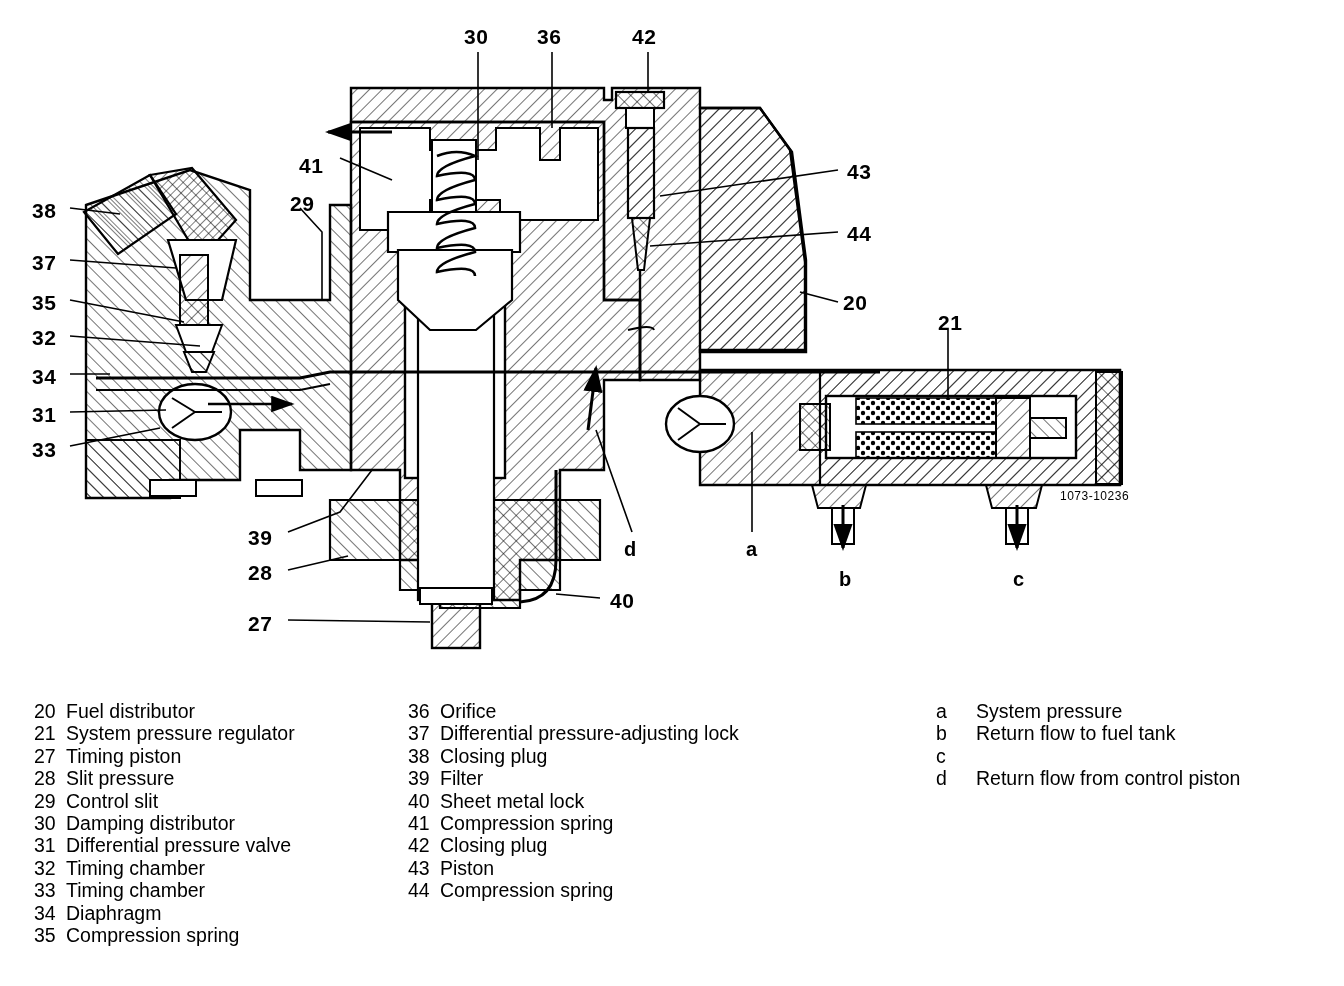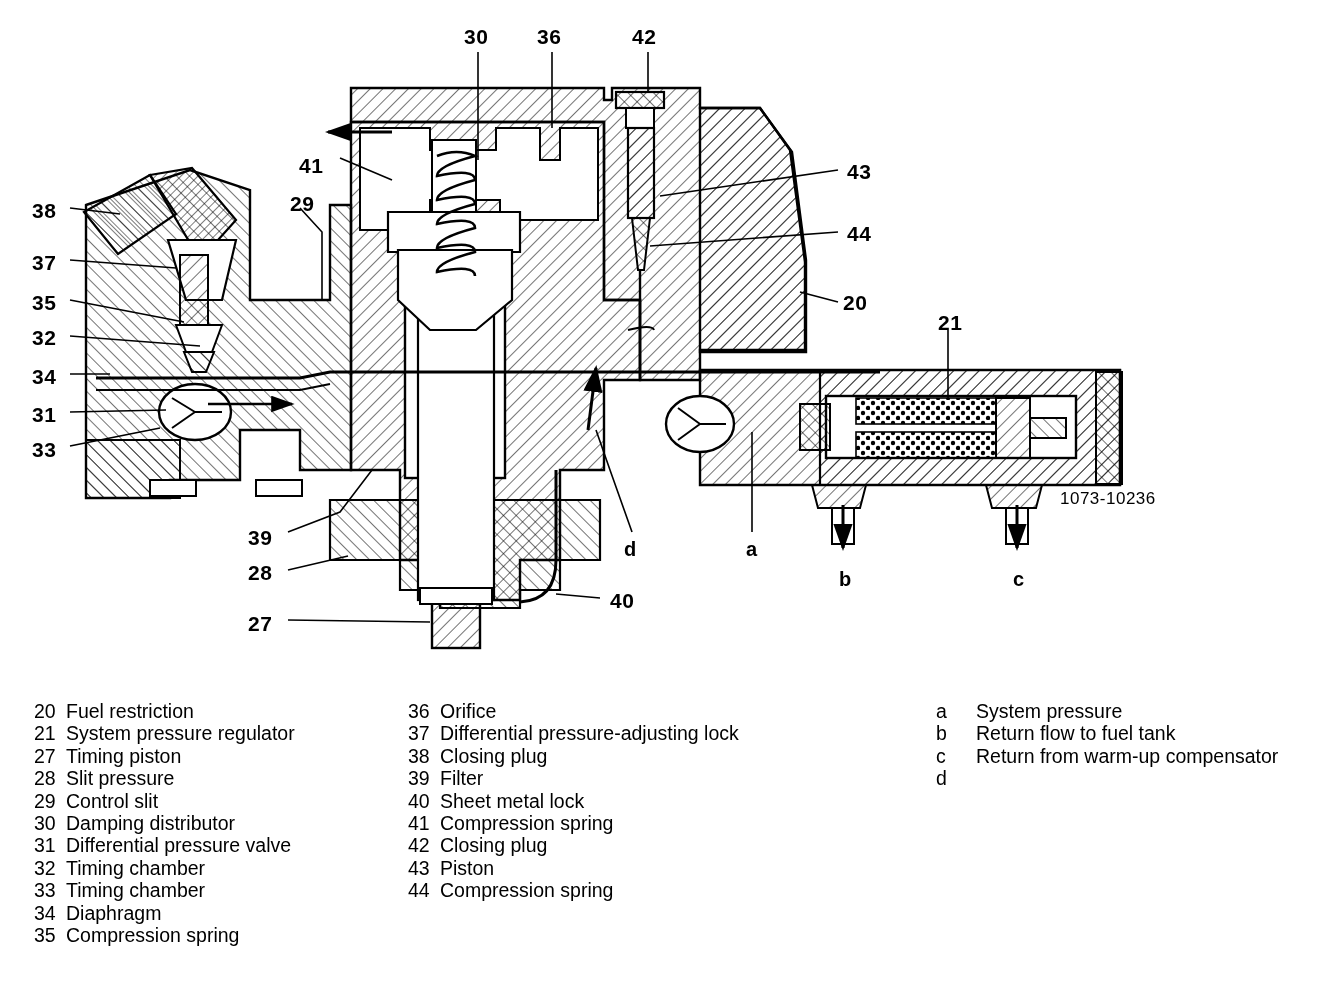--- a/index.html
+++ b/index.html
@@ -66,21 +66,21 @@
   }
   .legend-col.c3 .legend-key {
     min-width: 34px;
   }
   .legend-label {
     display: inline-block;
   }
   .fig-id {
     position: absolute;
     font-family: "Liberation Sans", sans-serif;
-    font-size: 17px;
+    font-size: 12px;
     letter-spacing: 0.5px;
     color: #000;
   }
 </style>
 </head>
 <body>
 
 <div id="figure">
   <svg width="1344" height="700" viewBox="0 0 1344 700">
     <defs>
@@ -252,21 +252,21 @@
 <div class="callout letter" style="left:746px; top:538px;">a</div>
 <div class="callout letter" style="left:839px; top:568px;">b</div>
 <div class="callout letter" style="left:1013px; top:568px;">c</div>
 
 <div class="fig-id" style="left:1060px; top:489px;">1073-10236</div>
 
 <div class="legend">
   <div class="legend-col c1">
     <div class="legend-row">
         <span class="legend-key">20</span>
-        <span class="legend-label">Fuel restriction</span>
+        <span class="legend-label">Fuel distributor</span>
       </div>
     <div class="legend-row">
         <span class="legend-key">21</span>
         <span class="legend-label">System pressure regulator</span>
       </div>
     <div class="legend-row">
         <span class="legend-key">27</span>
         <span class="legend-label">Timing piston</span>
       </div>
     <div class="legend-row">
@@ -346,19 +346,19 @@
     <div class="legend-row">
         <span class="legend-key">a</span>
         <span class="legend-label">System pressure</span>
       </div>
     <div class="legend-row">
         <span class="legend-key">b</span>
         <span class="legend-label">Return flow to fuel tank</span>
       </div>
     <div class="legend-row">
         <span class="legend-key">c</span>
-        <span class="legend-label">Return from warm-up compensator</span>
       </div>
     <div class="legend-row">
         <span class="legend-key">d</span>
+        <span class="legend-label">Return flow from control piston</span>
       </div>
   </div>
 </div>
 
 </body></html>

